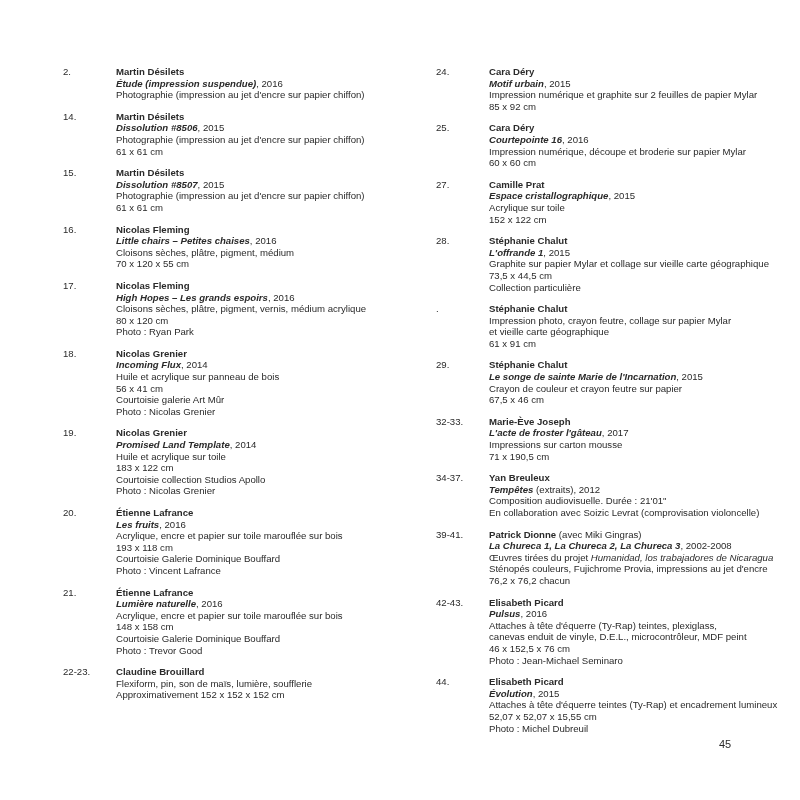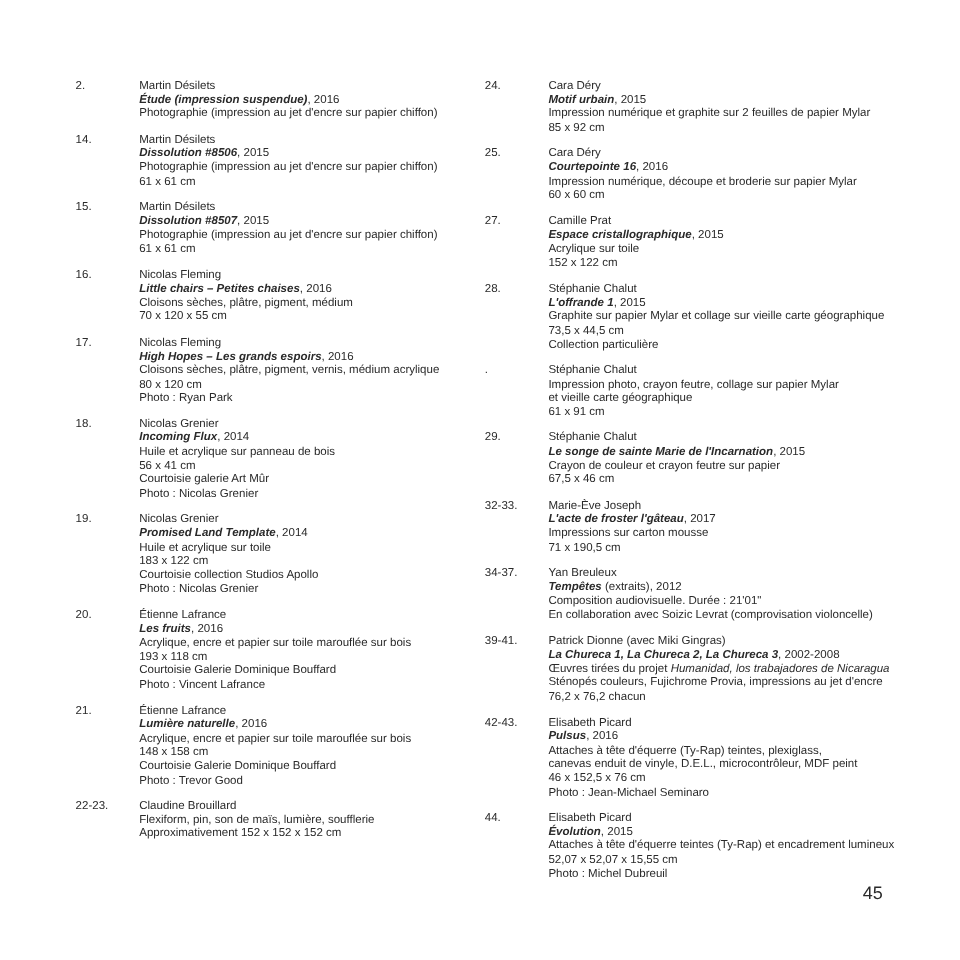--- a/index.html
+++ b/index.html
@@ -15,39 +15,39 @@
       font-family: "Liberation Sans", sans-serif;
       color: #2a2a2a;
       font-size: 9.6px;
       line-height: 11.6px;
     }
     .column {
       position: absolute;
       top: 66px;
     }
     .col-left { left: 63px; width: 340px; }
-    .col-right { left: 404px; width: 360px; }
+    .col-right { left: 436px; width: 360px; }
     .entry {
       display: flex;
       margin-bottom: 10px;
     }
     .num {
       width: 53px;
       flex: 0 0 53px;
     }
     .body { flex: 1; }
     .line { display: block; white-space: nowrap; }
     .title i { font-style: italic; font-weight: bold; }
     .artist-extra { font-weight: normal; }
-    .artist { font-weight: normal; }
+    .artist { font-weight: bold; }
     .page-number {
       position: absolute;
       left: 719px;
       top: 739px;
-      font-size: 15px;
+      font-size: 11px;
     }
   </style>
 </head>
 <body>
 
 <div class="column col-left" id="col-left">
     <div class="entry">
       <div class="num">2.</div>
       <div class="body">
         <span class="line"><span class="artist">Martin Désilets</span></span>

